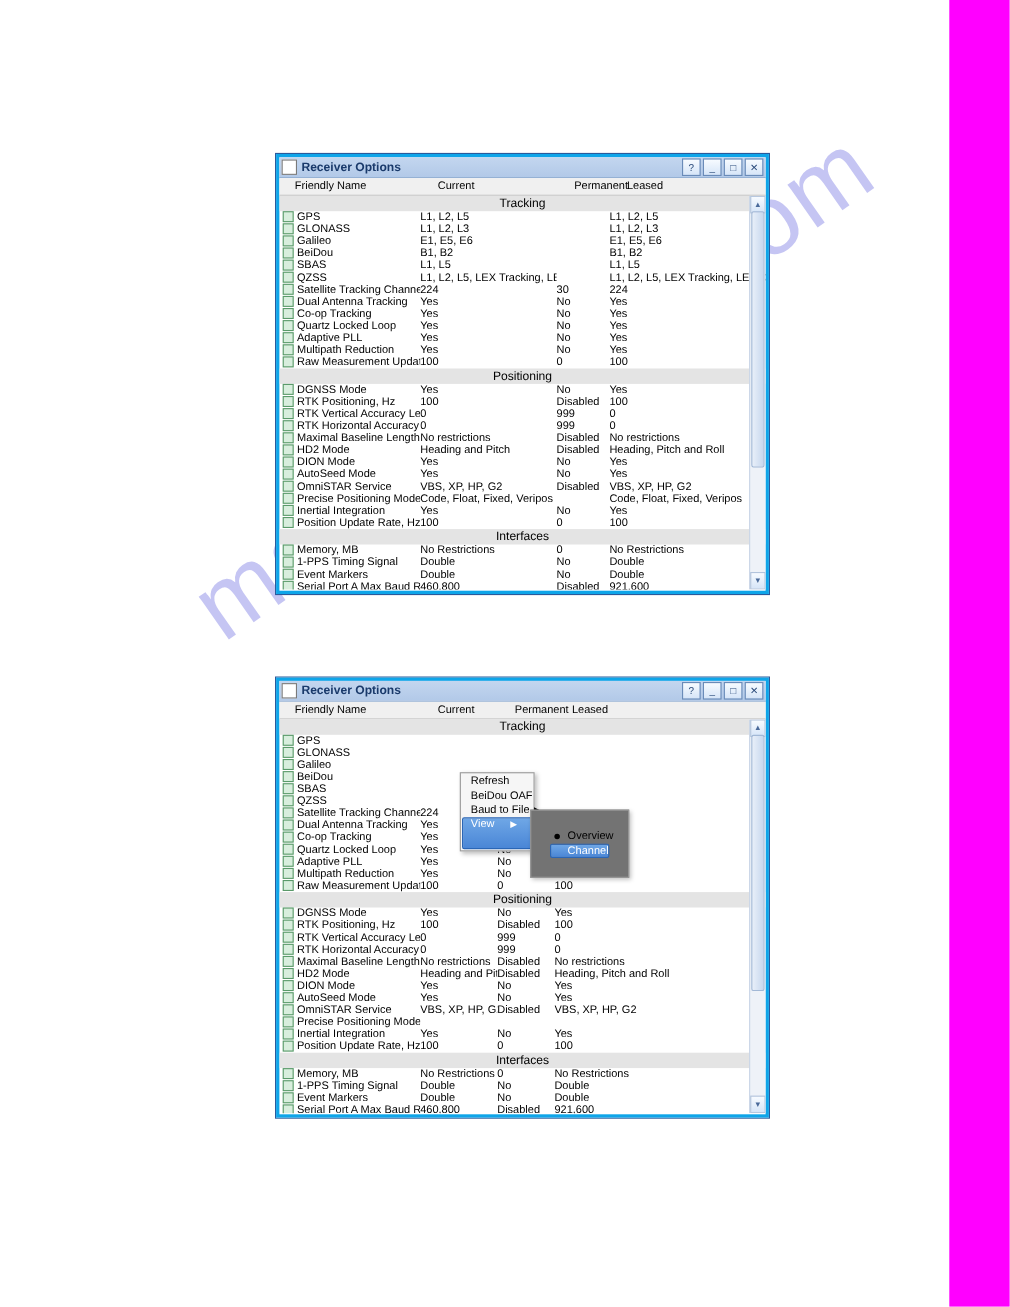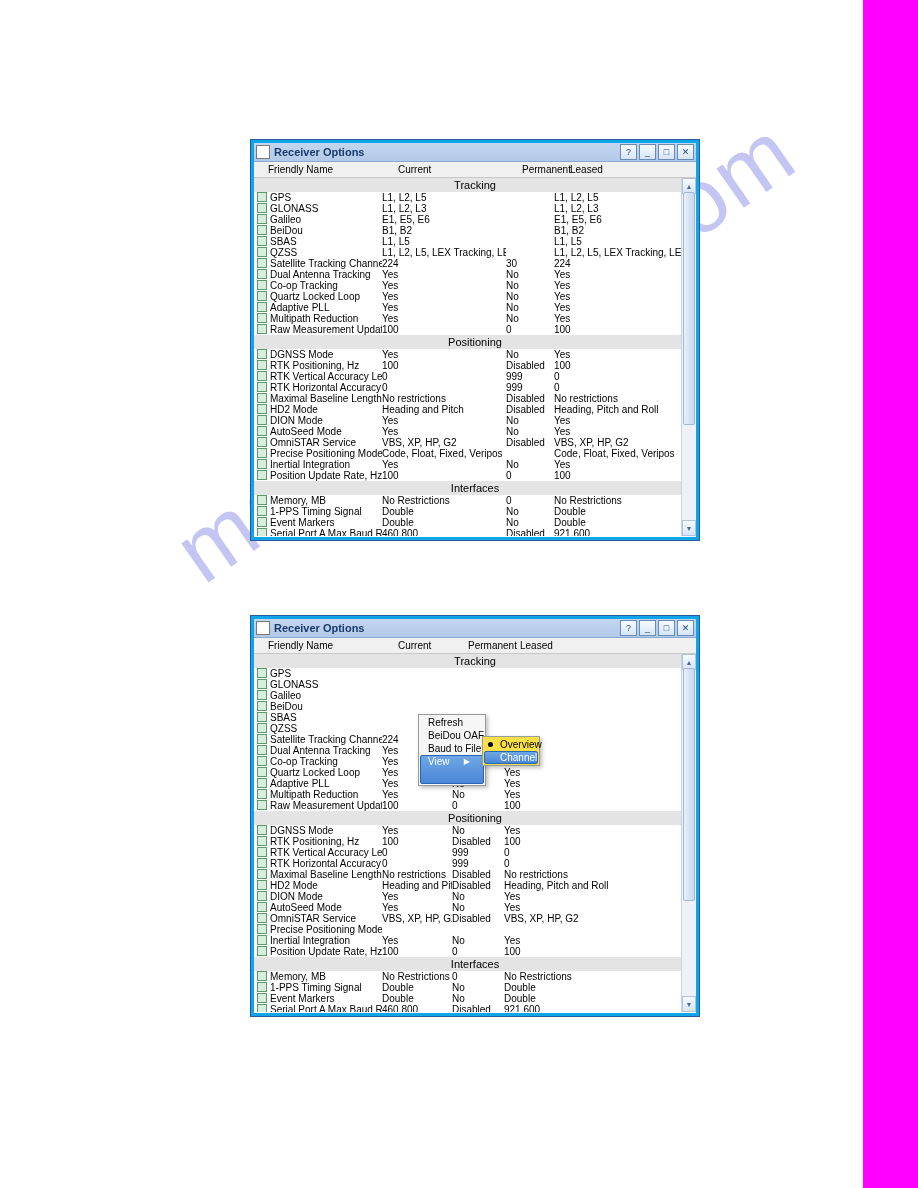--- a/index.html
+++ b/index.html
@@ -33,21 +33,21 @@
 .c-leas{flex:1;white-space:nowrap;overflow:hidden;padding-right:16px}
 
 .win2 .c-cur{width:70px}
 .win2 .c-perm{width:52px}
 .win2 .col-cur{width:70px}
 .win2 .col-perm{width:52px}
 .ctx-menu{position:absolute;background:#f6f6f6;border:1px solid #9a9a9a;box-shadow:2px 2px 4px rgba(0,0,0,.25);font-size:10px;padding:1px}
 .ctx-item{padding:1px 14px 1px 8px;white-space:nowrap;display:flex;align-items:center;gap:4px}
 .ctx-item.hover{background:linear-gradient(#6fa7e6,#4a86d6);color:#fff;border:1px solid #2a66b6;border-radius:2px;padding:0 13px 16px 7px}
 .ctx-arrow{margin-left:auto;font-size:8px}
-.submenu{position:absolute;background:#fde047;border:1px solid #9a9a9a;box-shadow:2px 2px 4px rgba(0,0,0,.25);font-size:10px;padding:1px}
+.submenu{position:absolute;background:#737373;border:1px solid #9a9a9a;box-shadow:2px 2px 4px rgba(0,0,0,.25);font-size:10px;padding:17px}
 .sub-item{padding:1px 14px 1px 16px;white-space:nowrap;position:relative}
 .sub-item.sel{background:linear-gradient(#6fa7e6,#4a86d6);color:#fff;border:1px solid #2a66b6;border-radius:2px;padding:0 13px 0 15px}
 .radio-dot{position:absolute;left:4px;top:4px;width:5px;height:5px;background:#000;border-radius:50%}
 </style>
 </head>
 <body>
 <div class="page">
 <div class="magenta-stripe"></div>
 <div class="watermark">manualshive.com</div>
 
@@ -626,21 +626,21 @@
           <div class="c-leas">921,600</div>
         </div>
     <div class="scrollbar">
       <div class="sb-arrow">▲</div>
       <div class="sb-track">
             <div class="sb-thumb" style="top:0;height:70%"></div>
           </div>
       <div class="sb-arrow" style="position:absolute;bottom:0;left:0;right:0">▼</div>
     </div>
 
-    <div class="ctx-menu" style="left:164px;top:60px;width:64px">
+    <div class="ctx-menu" style="left:164px;top:48px;width:64px">
       <div class="ctx-item">Refresh</div>
       <div class="ctx-item">BeiDou OAF</div>
       <div class="ctx-item">
             <span>Baud to File</span>
             <span class="ctx-arrow">▶</span>
           </div>
       <div class="ctx-item hover">
             <span>View</span>
             <span class="ctx-arrow">▶</span>
           </div>

